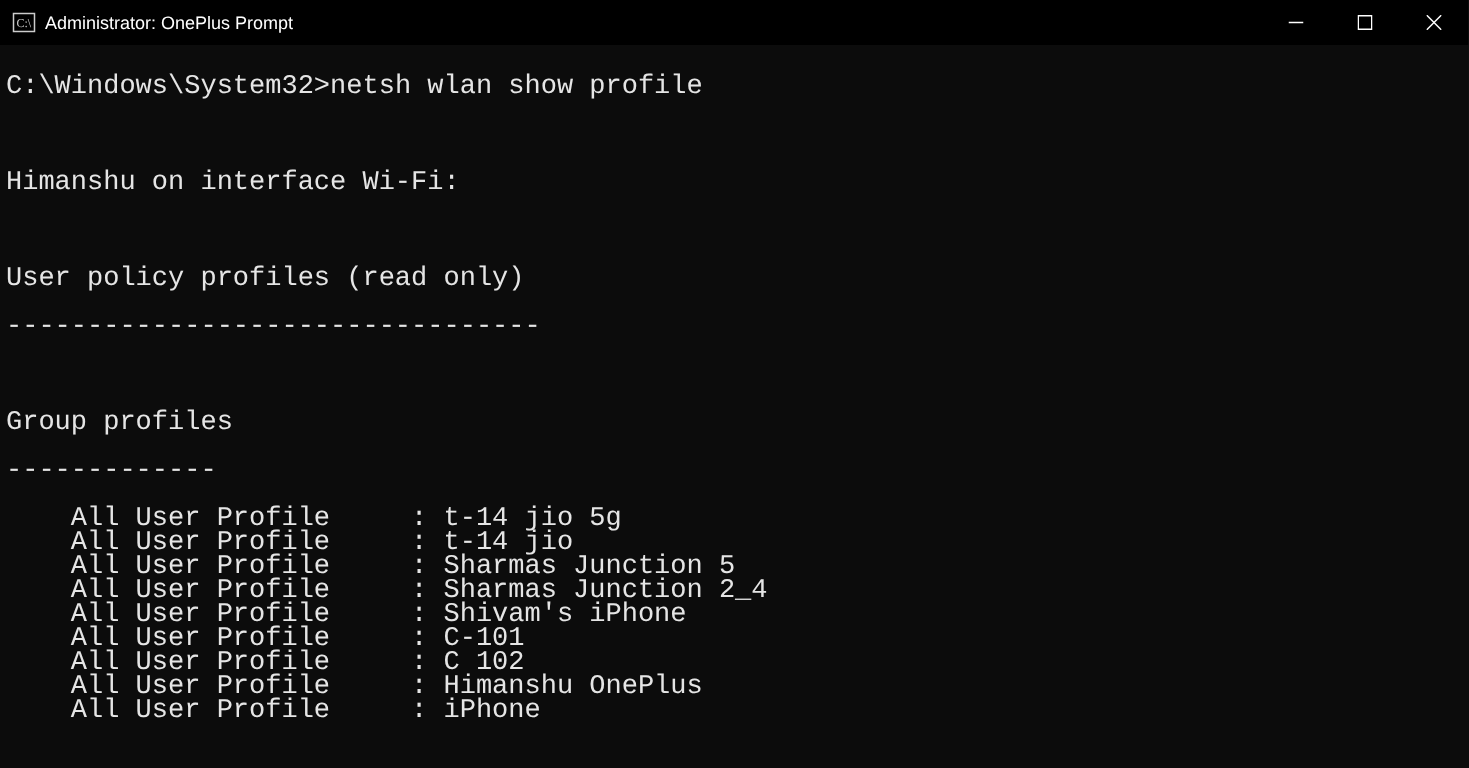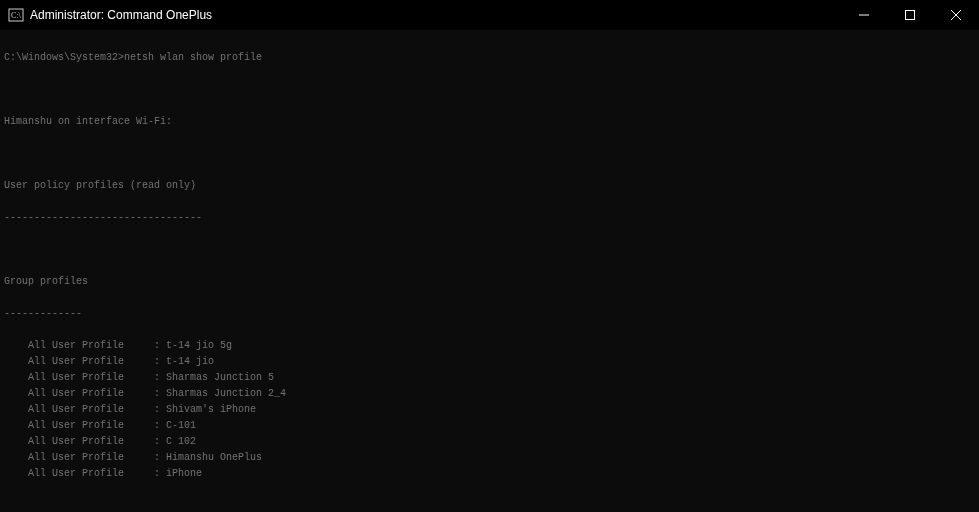--- a/index.html
+++ b/index.html
@@ -56,22 +56,22 @@
       height: 100%;
       display: flex;
       align-items: center;
       justify-content: center;
       color: #ffffff;
       cursor: pointer;
     }
     .terminal {
       flex: 1;
       background: #0c0c0c;
-      color: #737373;
-      font-size: 10px;
+      color: #e5e5e5;
+      font-size: 18px;
       line-height: 16px;
       padding: 4px 4px;
       white-space: pre;
       overflow: hidden;
     }
     .terminal-line {
       min-height: 16px;
     }
   </style>
 </head>
@@ -79,21 +79,21 @@
 
 <div class="window">
   <div class="title-bar">
     <div class="title-left">
       <span class="app-icon">
         <svg width="16" height="16" viewBox="0 0 16 16">
           <rect x="1" y="2" width="14" height="12" fill="none" stroke="#cccccc" stroke-width="1"></rect>
           <text x="3" y="11" font-size="8" fill="#cccccc" font-family="Consolas">C:\</text>
         </svg>
       </span>
-      <span class="title-text">Administrator: Command OnePlus</span>
+      <span class="title-text">Administrator: OnePlus Prompt</span>
     </div>
     <div class="title-controls">
       <div class="title-btn">
         <svg width="10" height="10" viewBox="0 0 10 10">
             <line x1="0" y1="5" x2="10" y2="5" stroke="#ffffff" stroke-width="1"></line>
           </svg>
       </div>
       <div class="title-btn">
         <svg width="10" height="10" viewBox="0 0 10 10">
             <rect x="0.5" y="0.5" width="9" height="9" fill="none" stroke="#ffffff" stroke-width="1"></rect>

